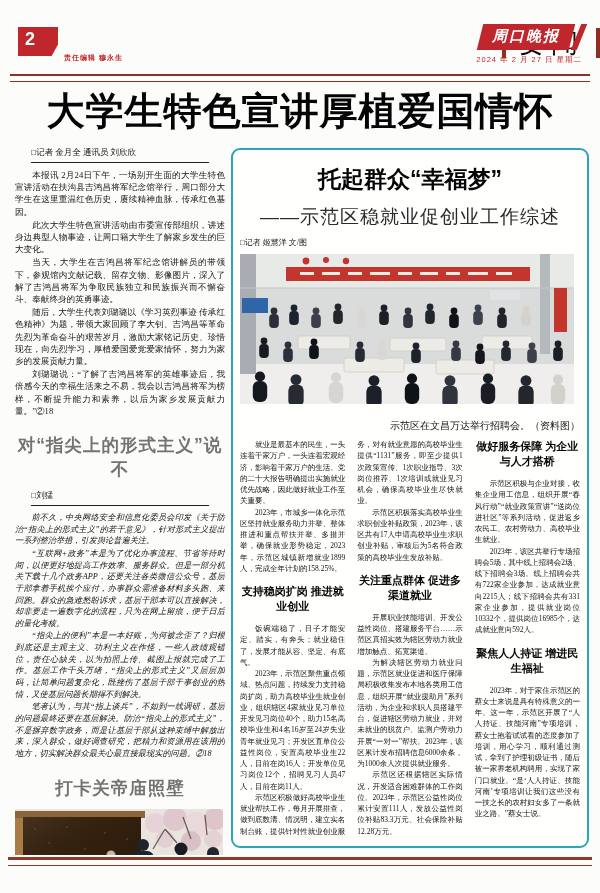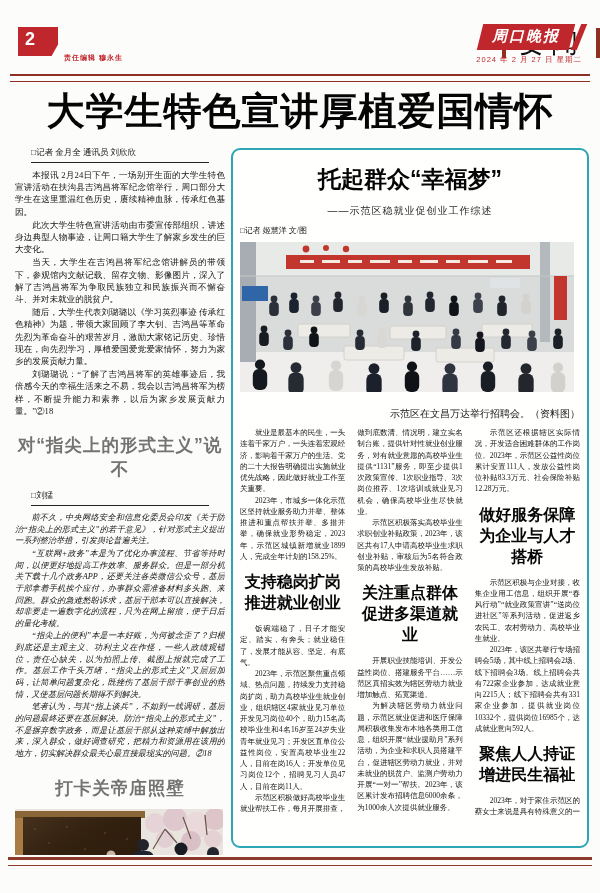--- a/index.html
+++ b/index.html
@@ -58,28 +58,28 @@
     font-family:"Liberation Sans",sans-serif;font-weight:bold;font-size:17.5px;text-align:center;
     margin:16px 0 9px;color:#737373;letter-spacing:1px;
   }
   .photo1{width:208px;height:97px;margin-top:7px;display:block;}
   
   .feature{
     position:absolute;left:231px;top:148px;width:358px;height:700px;box-sizing:border-box;
     border:2px solid var(--teal);border-radius:9px;padding:8px 7px;background:#fffffe;overflow:hidden;
   }
   .ftitle{font-family:"Liberation Sans",sans-serif;font-weight:bold;font-size:23px;text-align:center;margin-top:6px;color:#050505;}
-  .fsubtitle{font-family:"Liberation Sans",sans-serif;font-size:10px;text-align:center;margin-top:9px;color:#2b2b2b;letter-spacing:1px;}
+  .fsubtitle{font-family:"Liberation Sans",sans-serif;font-size:19px;text-align:center;margin-top:9px;color:#2b2b2b;letter-spacing:1px;}
   .fbyline{font-size:8px;margin-top:7px;}
   .fphoto{width:334px;height:150px;margin-top:6px;display:block;}
   .fcaption{font-size:10px;text-align:right;margin-top:15px;}
   .fcols{margin-top:6px;height:398px;overflow:hidden;column-count:3;column-gap:12px;}
   .fp{font-size:7.5px;line-height:1.5;text-align:justify;text-indent:2em;margin:0;}
   .fsub{
-    font-family:"Liberation Sans",sans-serif;font-weight:bold;font-size:16px;text-align:center;
+    font-family:"Liberation Sans",sans-serif;font-weight:bold;font-size:11px;text-align:center;
     margin:10px 0 9px;break-inside:avoid;color:#060606;
   }
   
   .bottom-rule{position:absolute;left:8px;right:8px;top:857px;height:5px;
     border-top:3px solid #8e3a2a;border-bottom:1px solid #8e3a2a;}
 </style>
 </head>
 <body>
 
 <div class="page">
@@ -109,21 +109,21 @@
 
   <div class="header-rule"></div>
 
   <div class="headline">大学生特色宣讲厚植爱国情怀</div>
 
   <div class="leftcol">
     <div class="byline">□记者 金月全 通讯员 刘欣欣</div>
     <div>
         <p class="bp">本报讯 2月24日下午，一场别开生面的大学生特色宣讲活动在扶沟县吉鸿昌将军纪念馆举行，周口部分大学生在这里重温红色历史，赓续精神血脉，传承红色基因。</p>
         <p class="bp">此次大学生特色宣讲活动由市委宣传部组织，讲述身边典型人物事迹，让周口籍大学生了解家乡发生的巨大变化。</p>
-        <p class="bp">当天，大学生在吉鸿昌将军纪念馆讲解员的带领下，参观馆内文献记载、留存文物、影像图片，深入了解了吉鸿昌将军为争取民族独立和民族振兴而不懈奋斗、并对未就业的脱贫户。</p>
+        <p class="bp">当天，大学生在吉鸿昌将军纪念馆讲解员的带领下，参观馆内文献记载、留存文物、影像图片，深入了解了吉鸿昌将军为争取民族独立和民族振兴而不懈奋斗、奉献终身的英勇事迹。</p>
         <p class="bp">随后，大学生代表刘璐璐以《学习英烈事迹 传承红色精神》为题，带领大家回顾了李大钊、吉鸿昌等革命先烈为革命奋斗的艰苦岁月，激励大家铭记历史、珍惜现在，向先烈学习，厚植爱国爱党爱家情怀，努力为家乡的发展贡献力量。</p>
         <p class="bp">刘璐璐说：“了解了吉鸿昌将军的英雄事迹后，我倍感今天的幸福生活来之不易，我会以吉鸿昌将军为榜样，不断提升能力和素养，以后为家乡发展贡献力量。”②18</p>
       </div>
 
     <div class="subhead2">对“指尖上的形式主义”说不</div>
     <div class="byline">□刘猛</div>
     <div>
         <p class="kp">前不久，中央网络安全和信息化委员会印发《关于防治“指尖上的形式主义”的若干意见》，针对形式主义提出一系列整治举措，引发舆论普遍关注。</p>
         <p class="kp">“互联网+政务”本是为了优化办事流程、节省等待时间，以便更好地提高工作效率、服务群众。但是一部分机关下载十几个政务APP，还要关注各类微信公众号，基层干部拿着手机挨个应付，办事群众需准备材料多头跑、来回跑。群众的急难愁盼诉求，基层干部本可以直接解决，却非要走一遍数字化的流程，只为在网上留痕，便于日后的量化考核。</p>
         <p class="kp">“指尖上的便利”本是一本好账，为何被念歪了？归根到底还是主观主义、功利主义在作怪，一些人政绩观错位，责任心缺失，以为拍照上传、截图上报就完成了工作。基层工作千头万绪，“指尖上的形式主义”又层层加码，让简单问题复杂化，既挫伤了基层干部干事创业的热情，又使基层问题长期得不到解决。</p>

